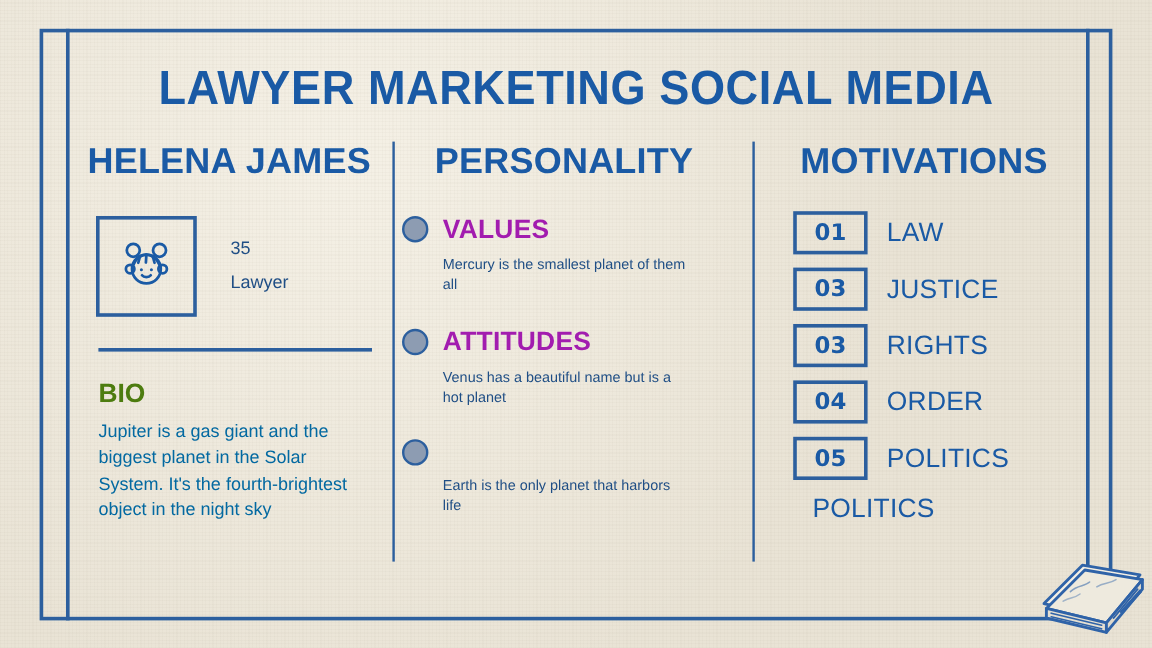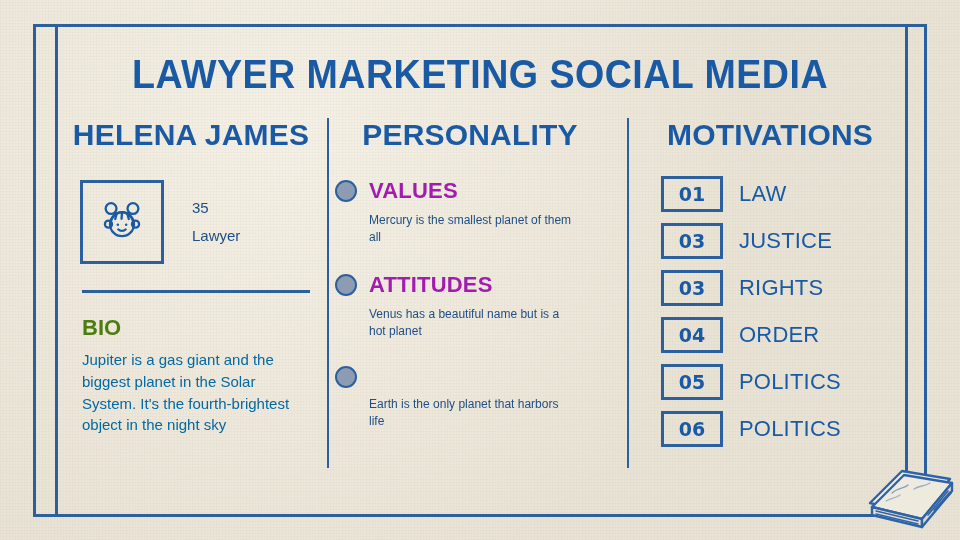--- a/index.html
+++ b/index.html
@@ -314,21 +314,20 @@
       </div>
       <div class="motiv-item">
         <span class="motiv-num">04</span>
         <span class="motiv-label">ORDER</span>
       </div>
       <div class="motiv-item">
         <span class="motiv-num">05</span>
         <span class="motiv-label">POLITICS</span>
       </div>
       <div class="motiv-item">
-        <span class="motiv-num">06</span>
         <span class="motiv-label">POLITICS</span>
       </div>
     </div>
   </div>
 
 </div>
 
 <div class="book">
   <svg width="96" height="95" viewBox="0 0 96 95" fill="none" stroke="#2f63a8" stroke-width="2.4" stroke-linecap="round" stroke-linejoin="round">
 

